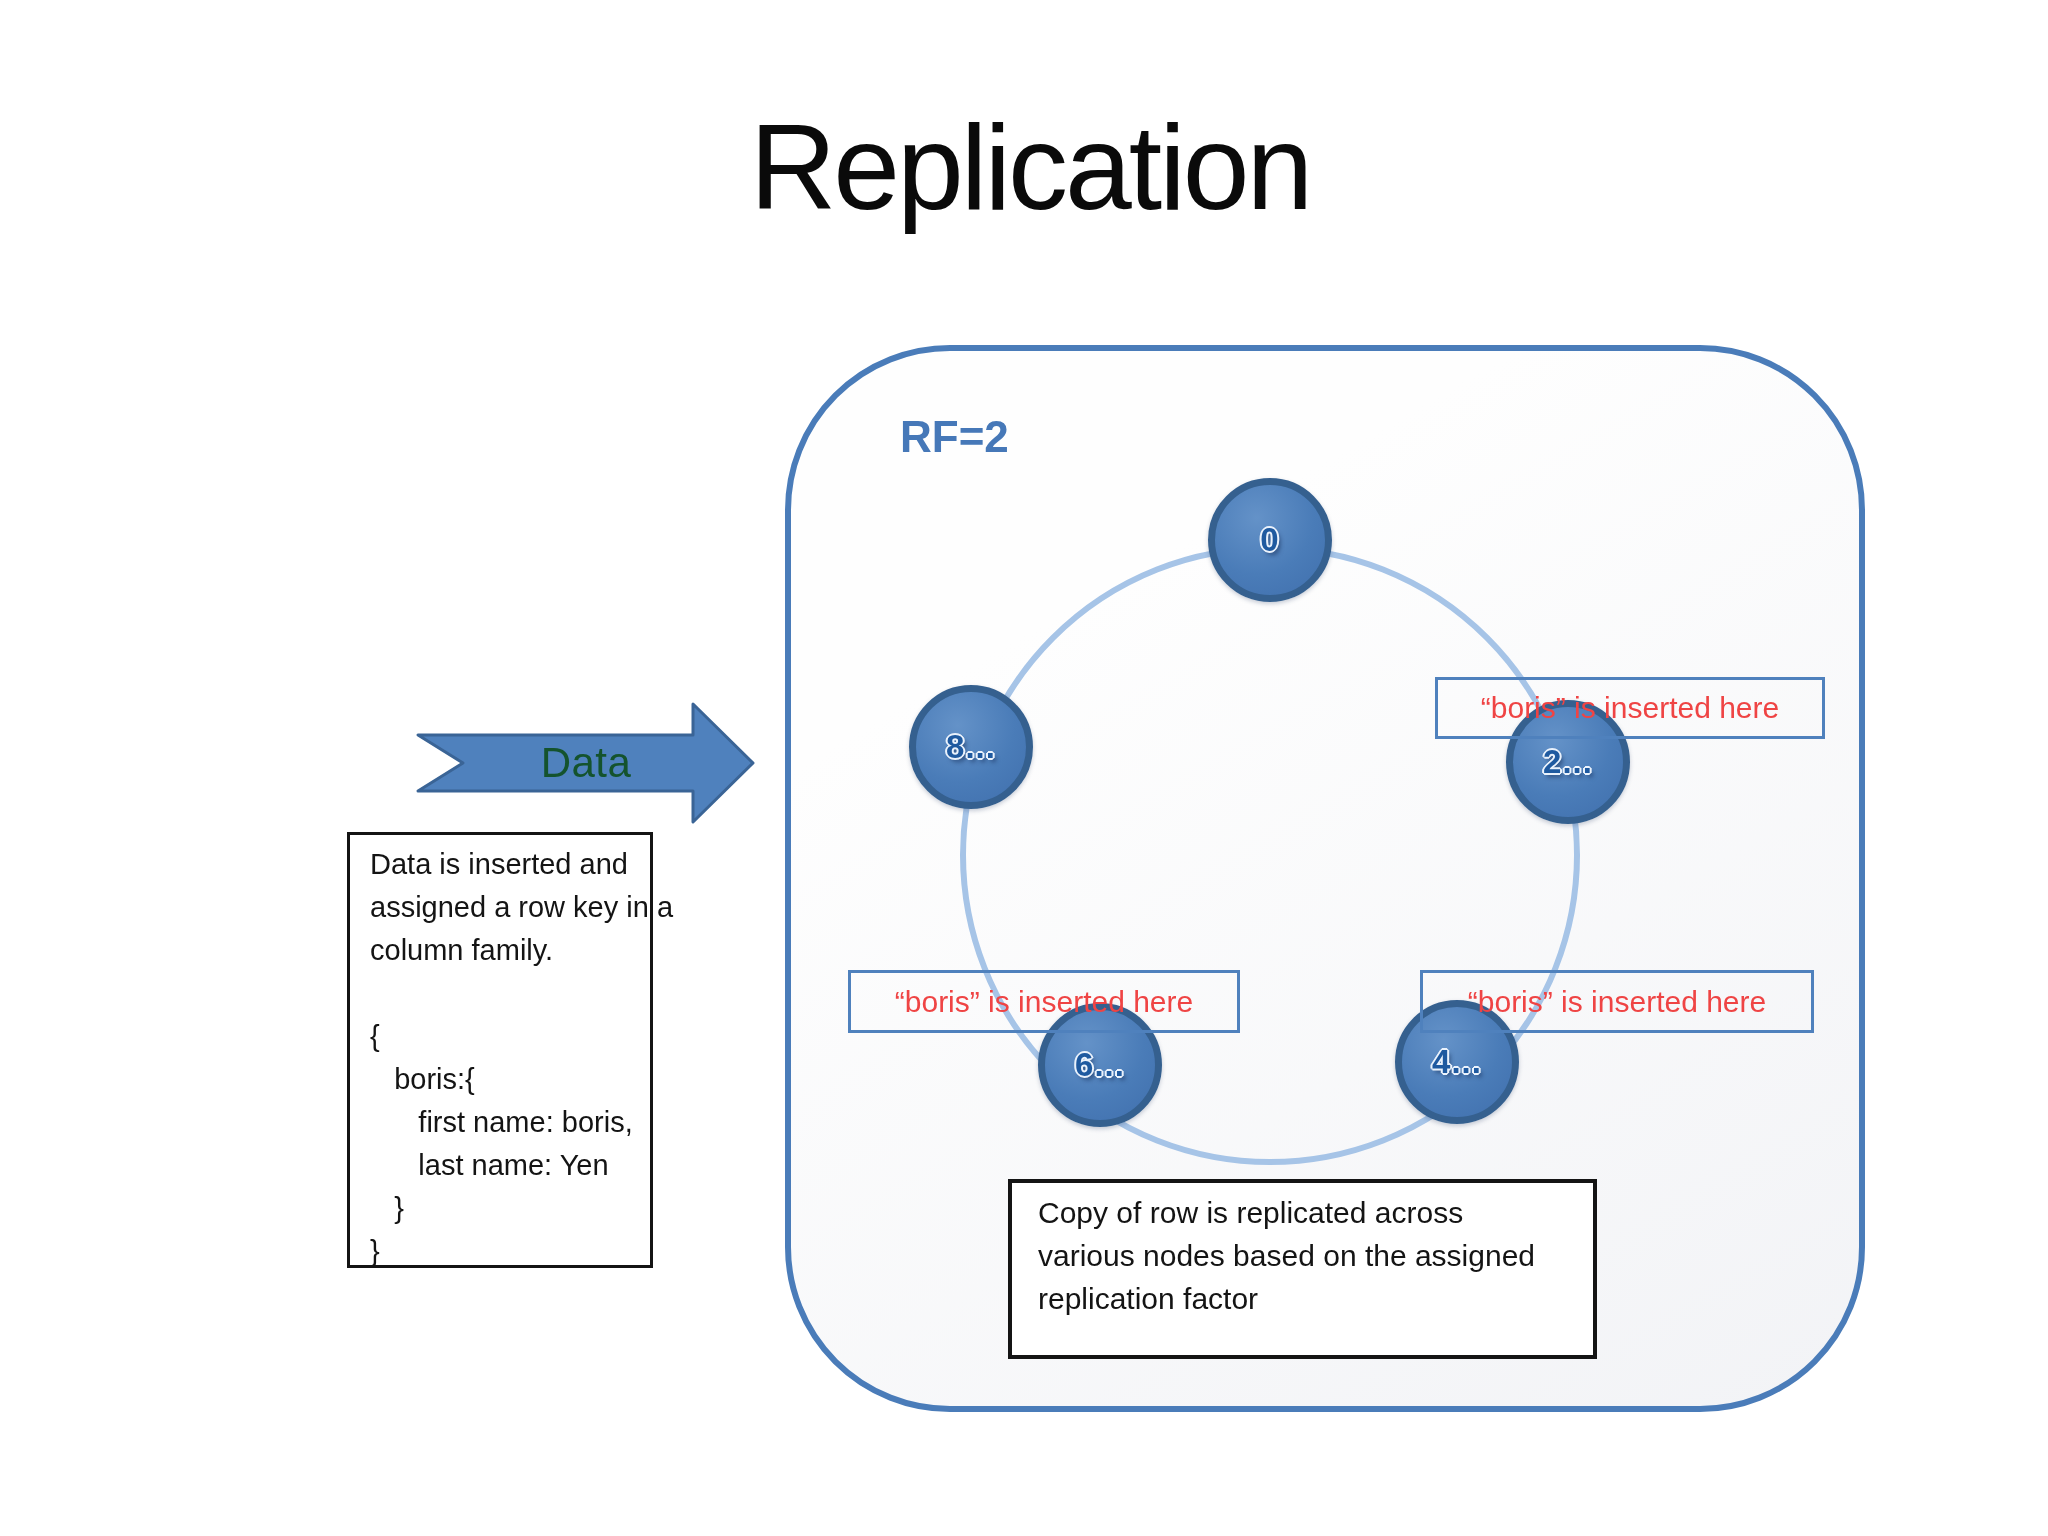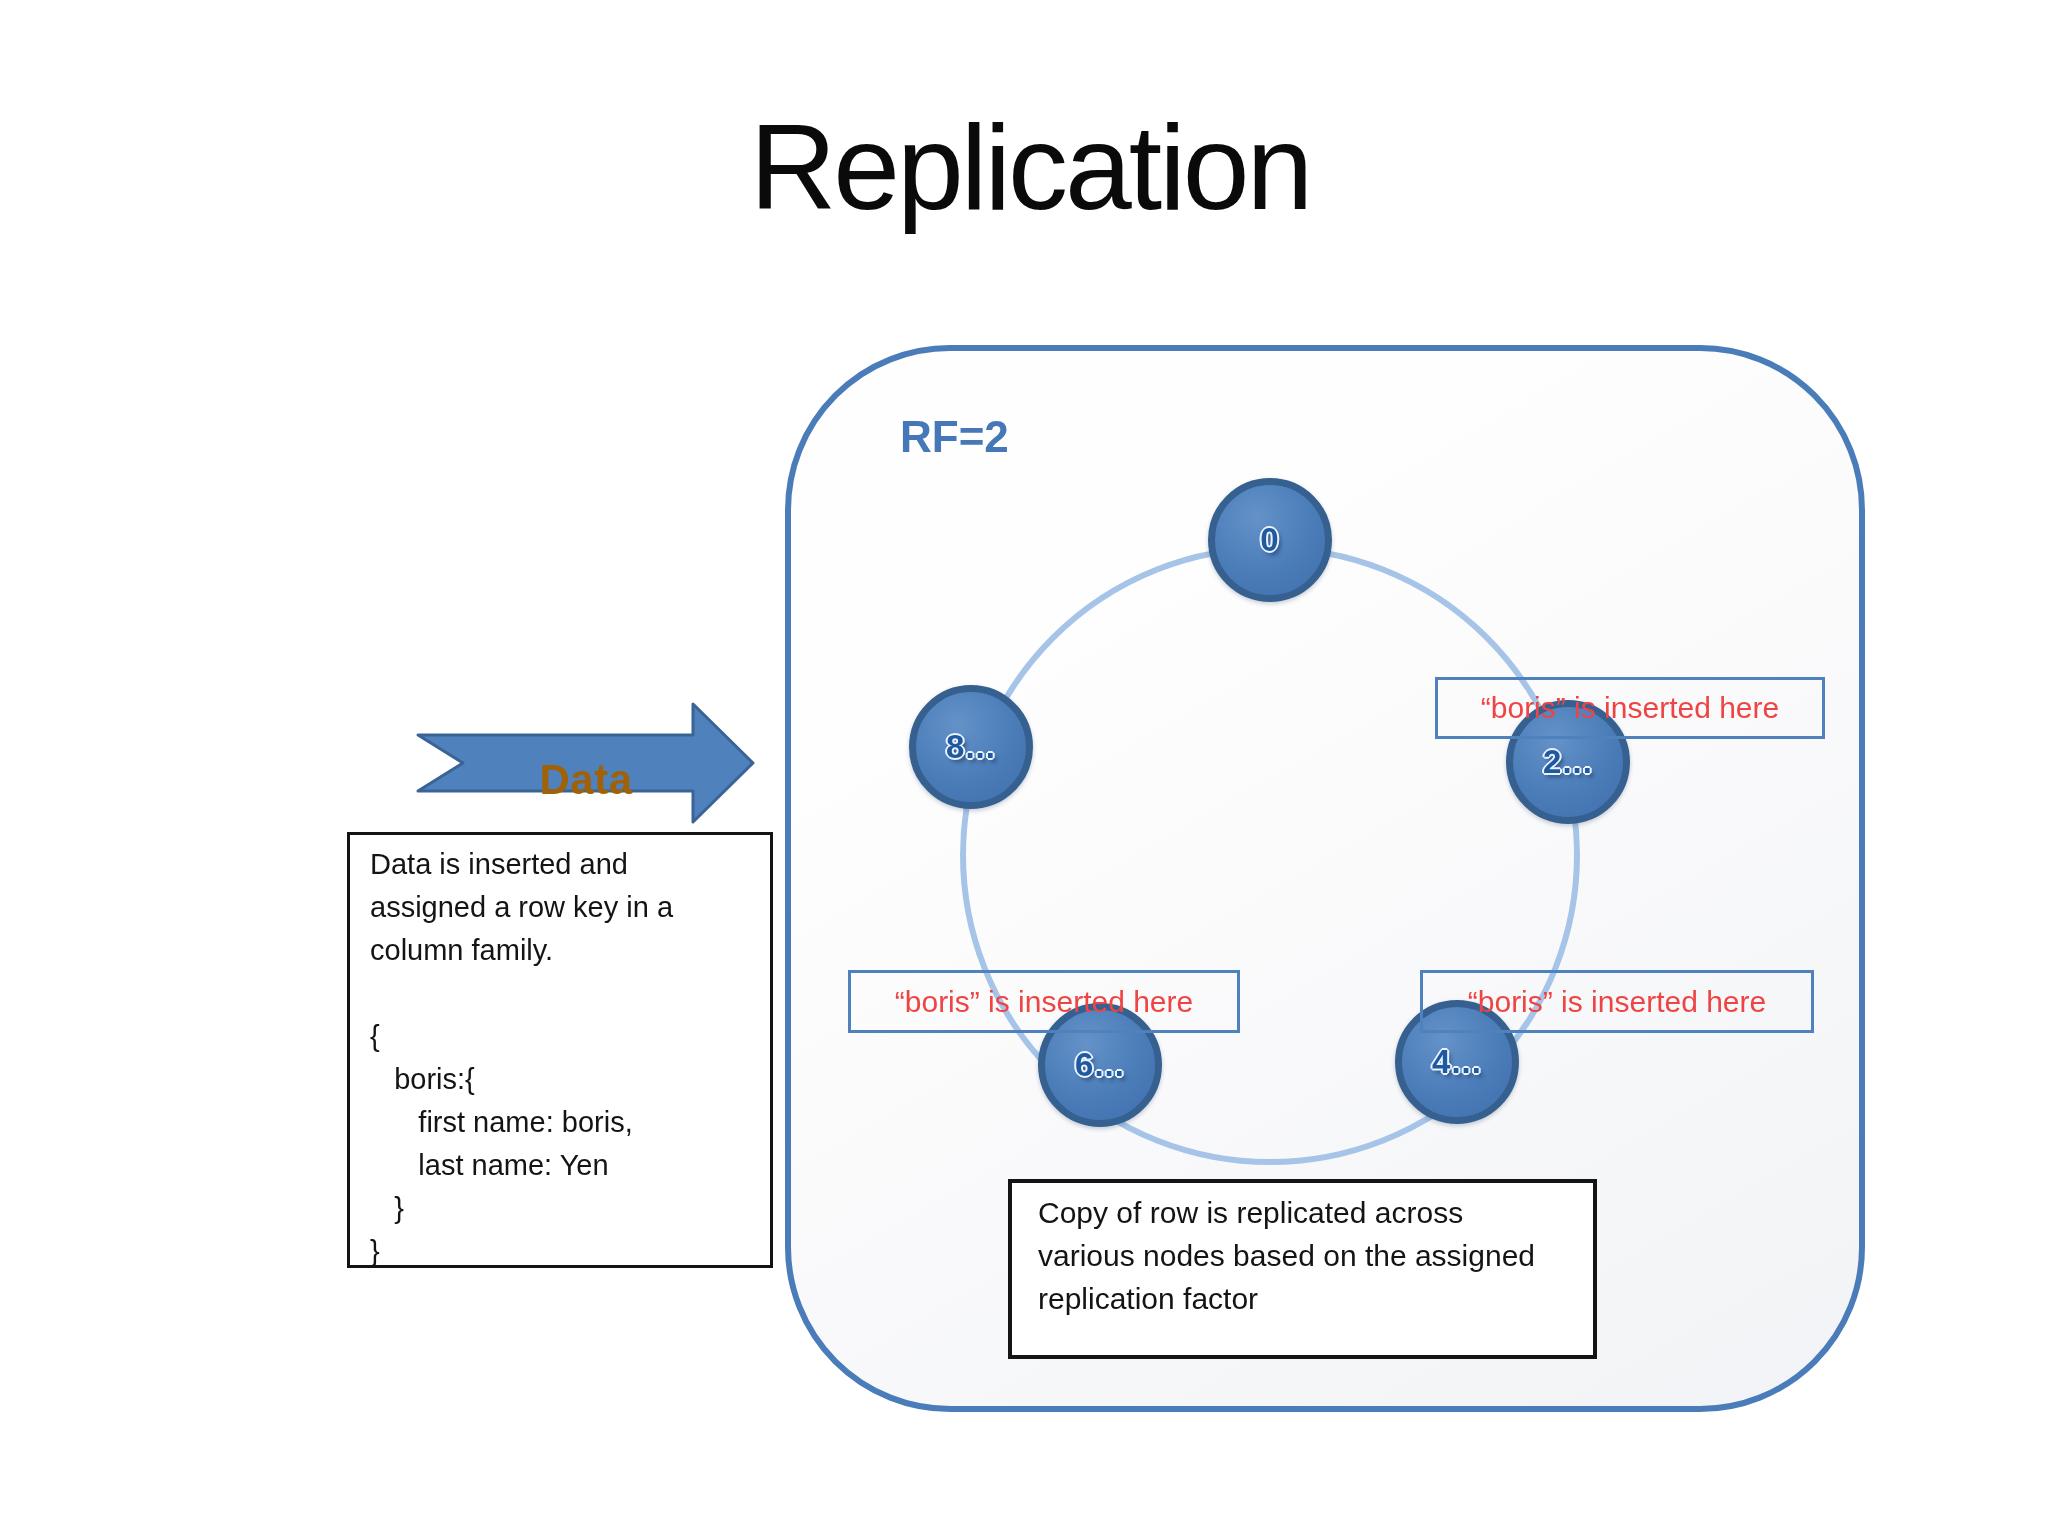--- a/index.html
+++ b/index.html
@@ -56,30 +56,30 @@
   #callout-mid-right { left:1420px; top:938px; width:394px; height:63px; }
   
   .note-box {
     position:absolute; left:1008px; top:1179px; width:589px; height:180px;
     box-sizing:border-box; border:4px solid #141414; background:#ffffff;
     padding:8px 10px 0 26px; font-size:30px; line-height:43px;
     color:#141414; white-space:pre;
   }
   
   .code-box {
-    position:absolute; left:347px; top:832px; width:426px; height:436px;
+    position:absolute; left:347px; top:832px; width:306px; height:436px;
     box-sizing:border-box; border:3px solid #141414; background:#ffffff;
     padding:8px 6px 0 20px; font-size:29px; line-height:43px;
     color:#141414; white-space:pre;
   }
   
   .arrow-label {
-    position:absolute; left:416px; top:719px; width:340px; height:122px;
+    position:absolute; left:416px; top:702px; width:340px; height:122px;
     display:flex; align-items:center; justify-content:center;
-    color:#a16207; font-size:42px; letter-spacing:0.5px;font-weight:bold;
+    color:#14532d; font-size:42px; letter-spacing:0.5px;
   }
 </style>
 </head>
 <body>
 
 <div class="slide">
 
   <h1 class="title">Replication</h1>
 
   <div class="panel"></div>

